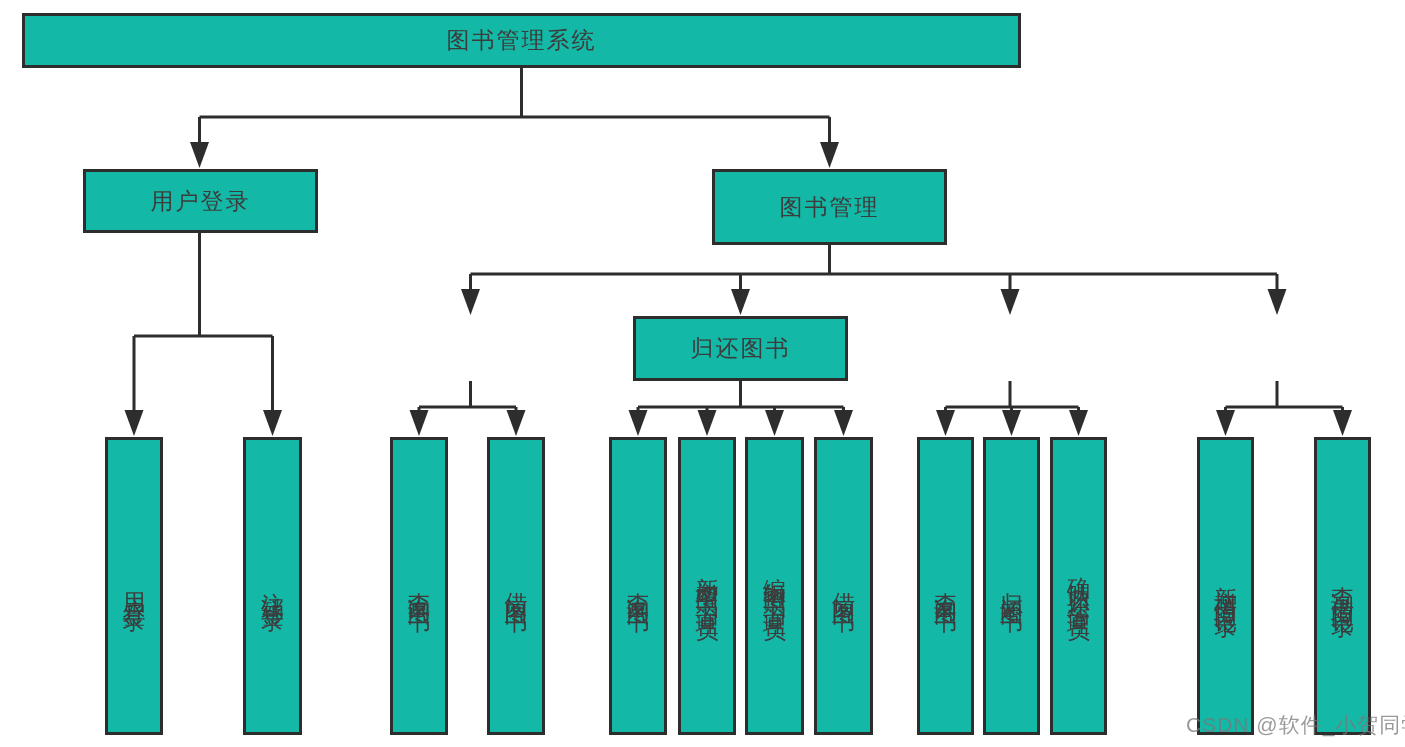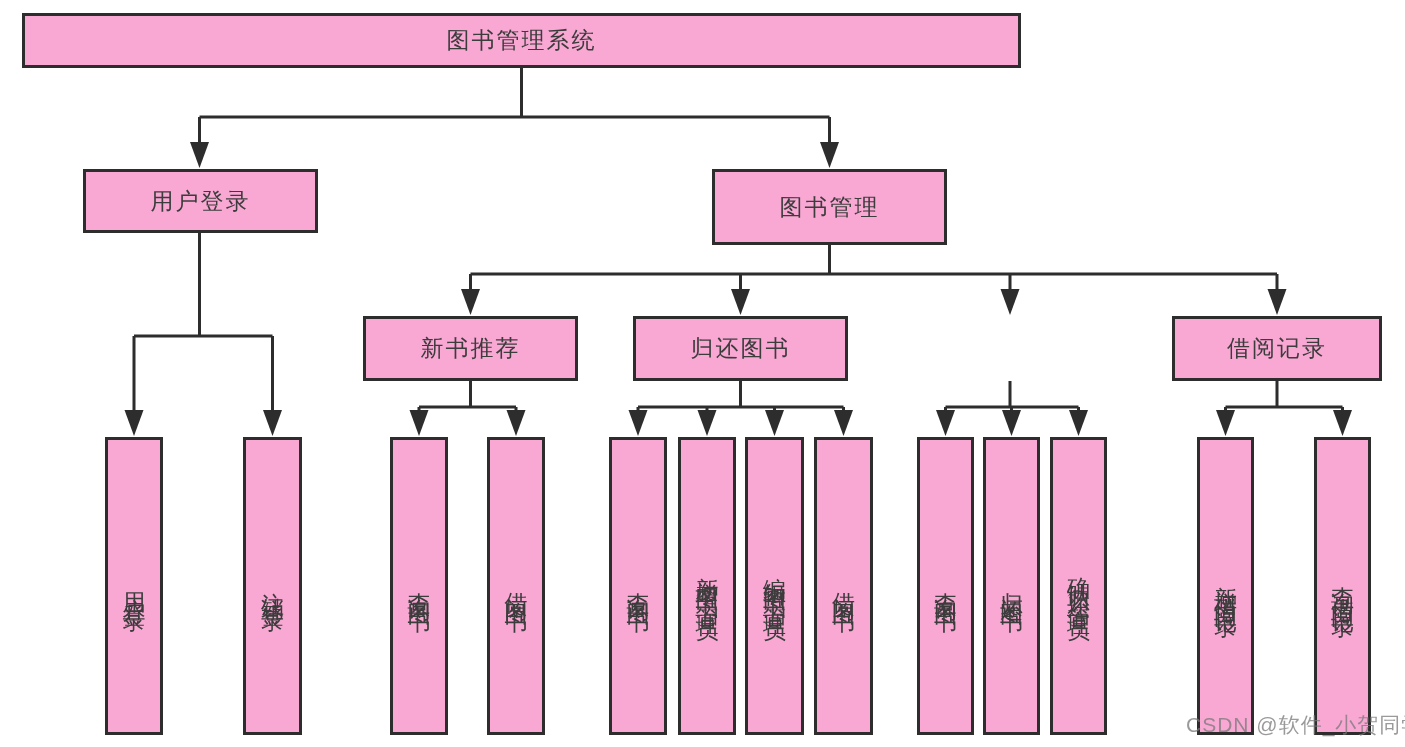--- a/index.html
+++ b/index.html
@@ -18,21 +18,21 @@
   #connector-svg {
     position: absolute;
     left: 0;
     top: 0;
     z-index: 1;
   }
   .node {
     position: absolute;
     box-sizing: border-box;
     border: 3px solid #2d2d2d;
-    background: #f9a8d4;
+    background: #14b8a6;
     display: flex;
     align-items: center;
     justify-content: center;
     z-index: 2;
   }
   .h-label {
     font-size: 23px;
     color: #3c3c3c;
     letter-spacing: 2px;
     white-space: nowrap;
@@ -106,28 +106,22 @@
     <span class="h-label">图书管理系统</span>
   </div>
 
   <div class="node" style="left:83px;top:169px;width:235px;height:64px">
     <span class="h-label">用户登录</span>
   </div>
   <div class="node" style="left:712px;top:169px;width:235px;height:76px">
     <span class="h-label">图书管理</span>
   </div>
 
-  <div class="node" style="left:363px;top:316px;width:215px;height:65px">
-    <span class="h-label">新书推荐</span>
-  </div>
   <div class="node" style="left:633px;top:316px;width:215px;height:65px">
     <span class="h-label">归还图书</span>
-  </div>
-  <div class="node" style="left:1172px;top:316px;width:210px;height:65px">
-    <span class="h-label">借阅记录</span>
   </div>
 
   <div class="node" style="left:105px;top:437px;width:58px;height:298px">
     <span class="v-label">用户登录</span>
   </div>
   <div class="node" style="left:243px;top:437px;width:59px;height:298px">
     <span class="v-label">注销登录</span>
   </div>
 
   <div class="node" style="left:390px;top:437px;width:58px;height:298px">

